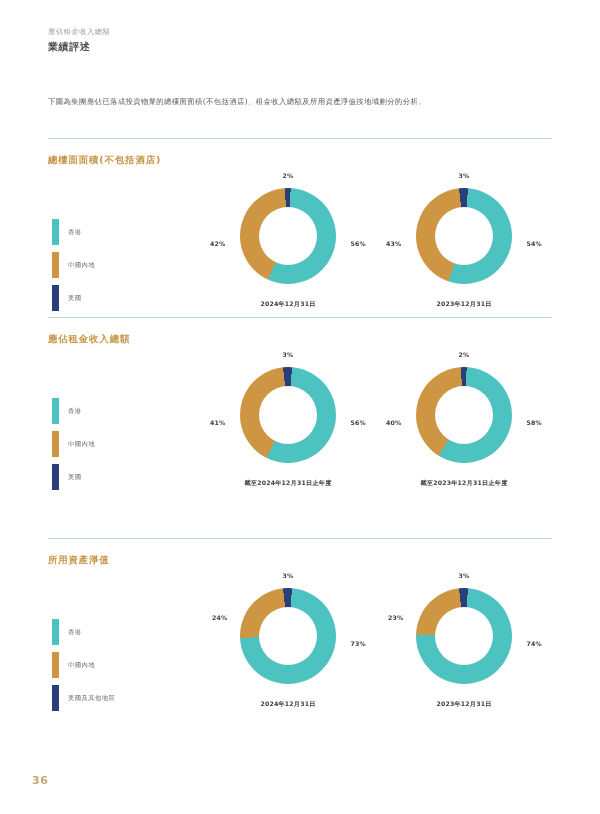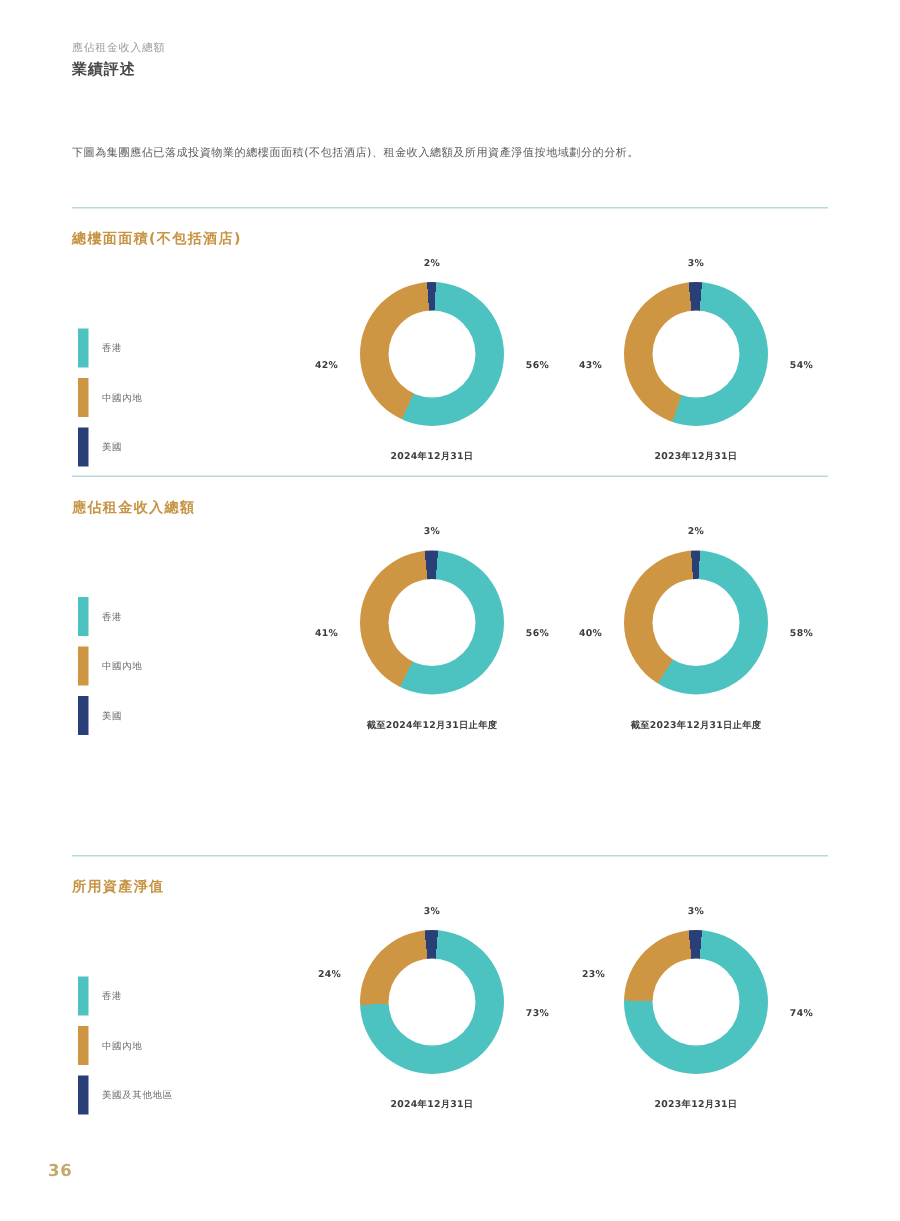--- a/index.html
+++ b/index.html
@@ -53,21 +53,21 @@
   }
 
   
   .section {
     position: absolute;
     left: 48px;
     width: 504px;
   }
   .section-1 { top: 138px; }
   .section-2 { top: 317px; }
-  .section-3 { top: 538px; margin-top: 32px; }
+  .section-3 { top: 538px; }
 
   .divider {
     height: 1px;
     width: 100%;
     background: #b7d9d8;
   }
 
   .section-title {
     margin-top: 13px;
     font-size: 9.4px;

